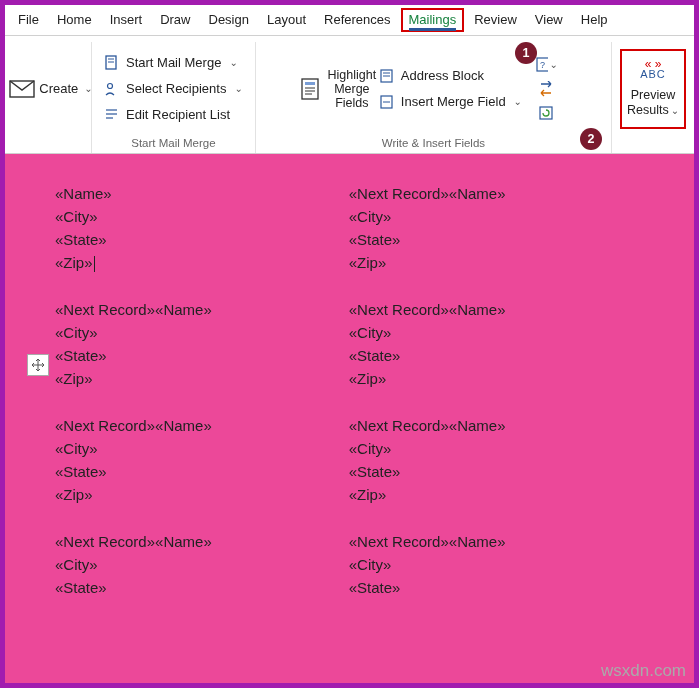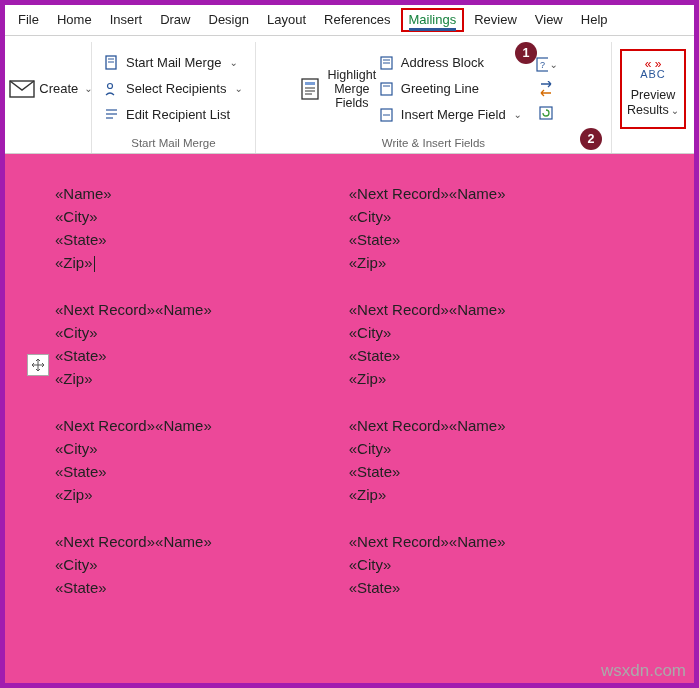--- a/index.html
+++ b/index.html
@@ -139,29 +139,20 @@
                   <line x1="4" y1="5" x2="11" y2="5" stroke="#2b579a"></line>
                   <line x1="4" y1="8" x2="11" y2="8" stroke="#2b579a"></line>
                 </svg>
               </span>
           <span>Address Block</span>
         </div>
         <div class="btn-row">
           <span class="ic">
                 <svg width="16" height="16">
                   <rect x="2" y="2" width="11" height="12" fill="none" stroke="#2b579a" stroke-width="1.2"></rect>
-                  <line x1="4" y1="5" x2="11" y2="5" stroke="#2b579a"></line>
-                </svg>
-              </span>
-          <span>Greeting Line</span>
-        </div>
-        <div class="btn-row">
-          <span class="ic">
-                <svg width="16" height="16">
-                  <rect x="2" y="2" width="11" height="12" fill="none" stroke="#2b579a" stroke-width="1.2"></rect>
                   <line x1="4" y1="8" x2="11" y2="8" stroke="#2b579a"></line>
                 </svg>
               </span>
           <span>Insert Merge Field</span>
           <span class="caret">⌄</span>
         </div>
       </div>
       <div class="icon-col">
         <span class="ic">
               <svg width="18" height="16">

